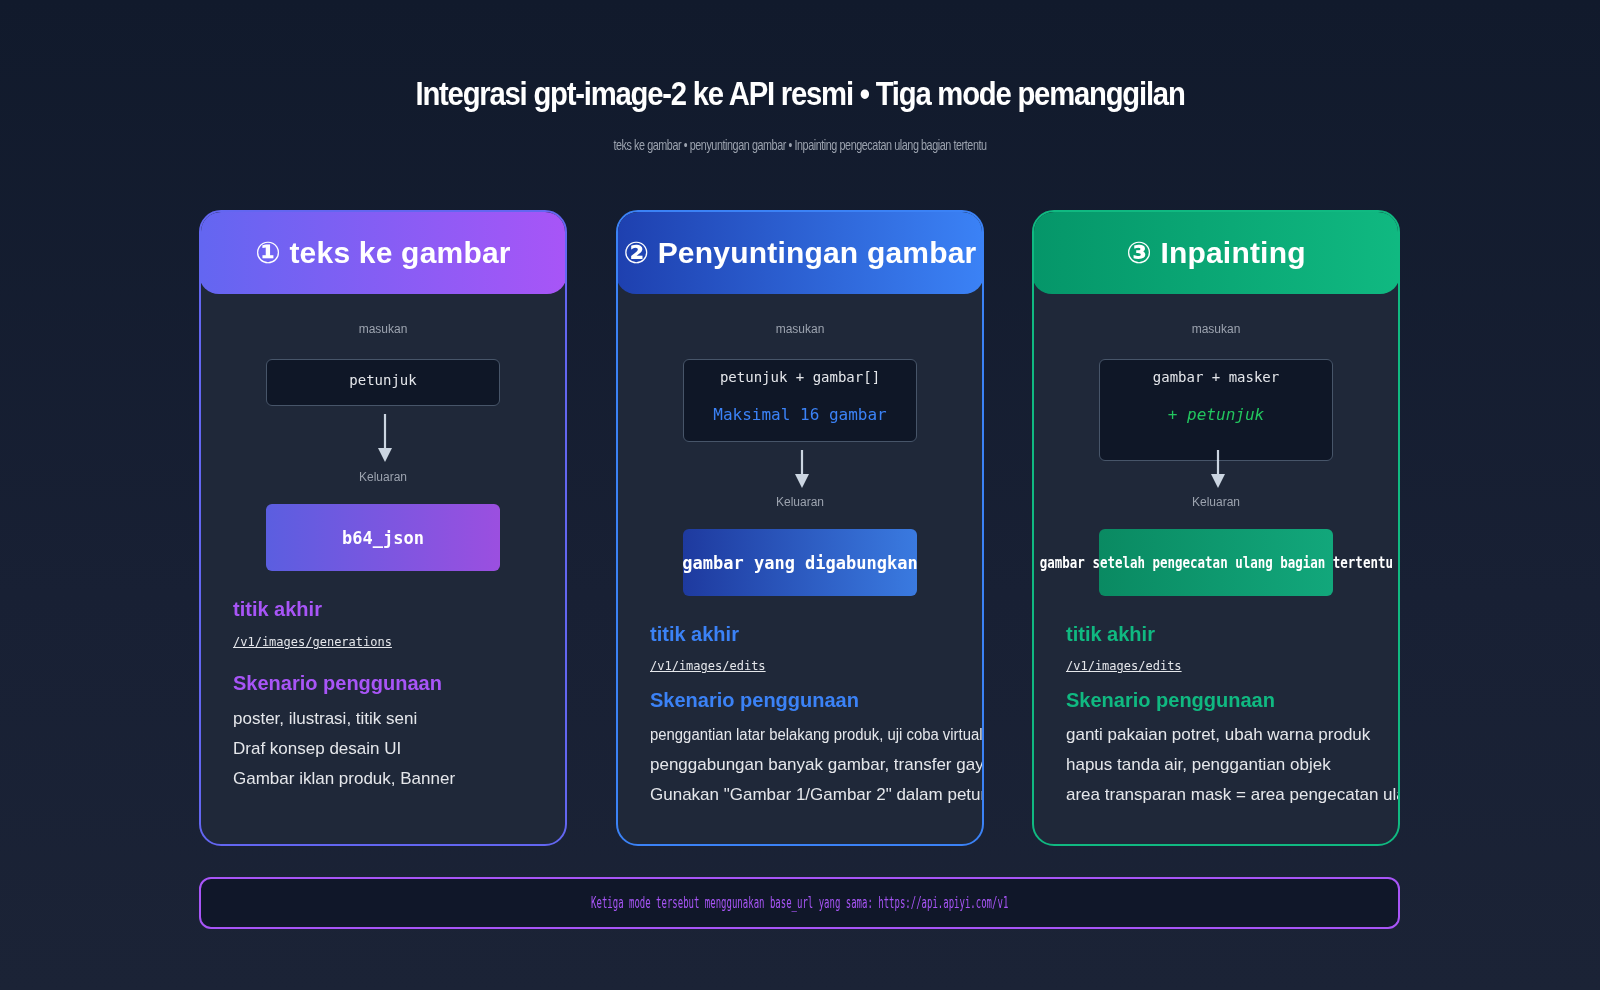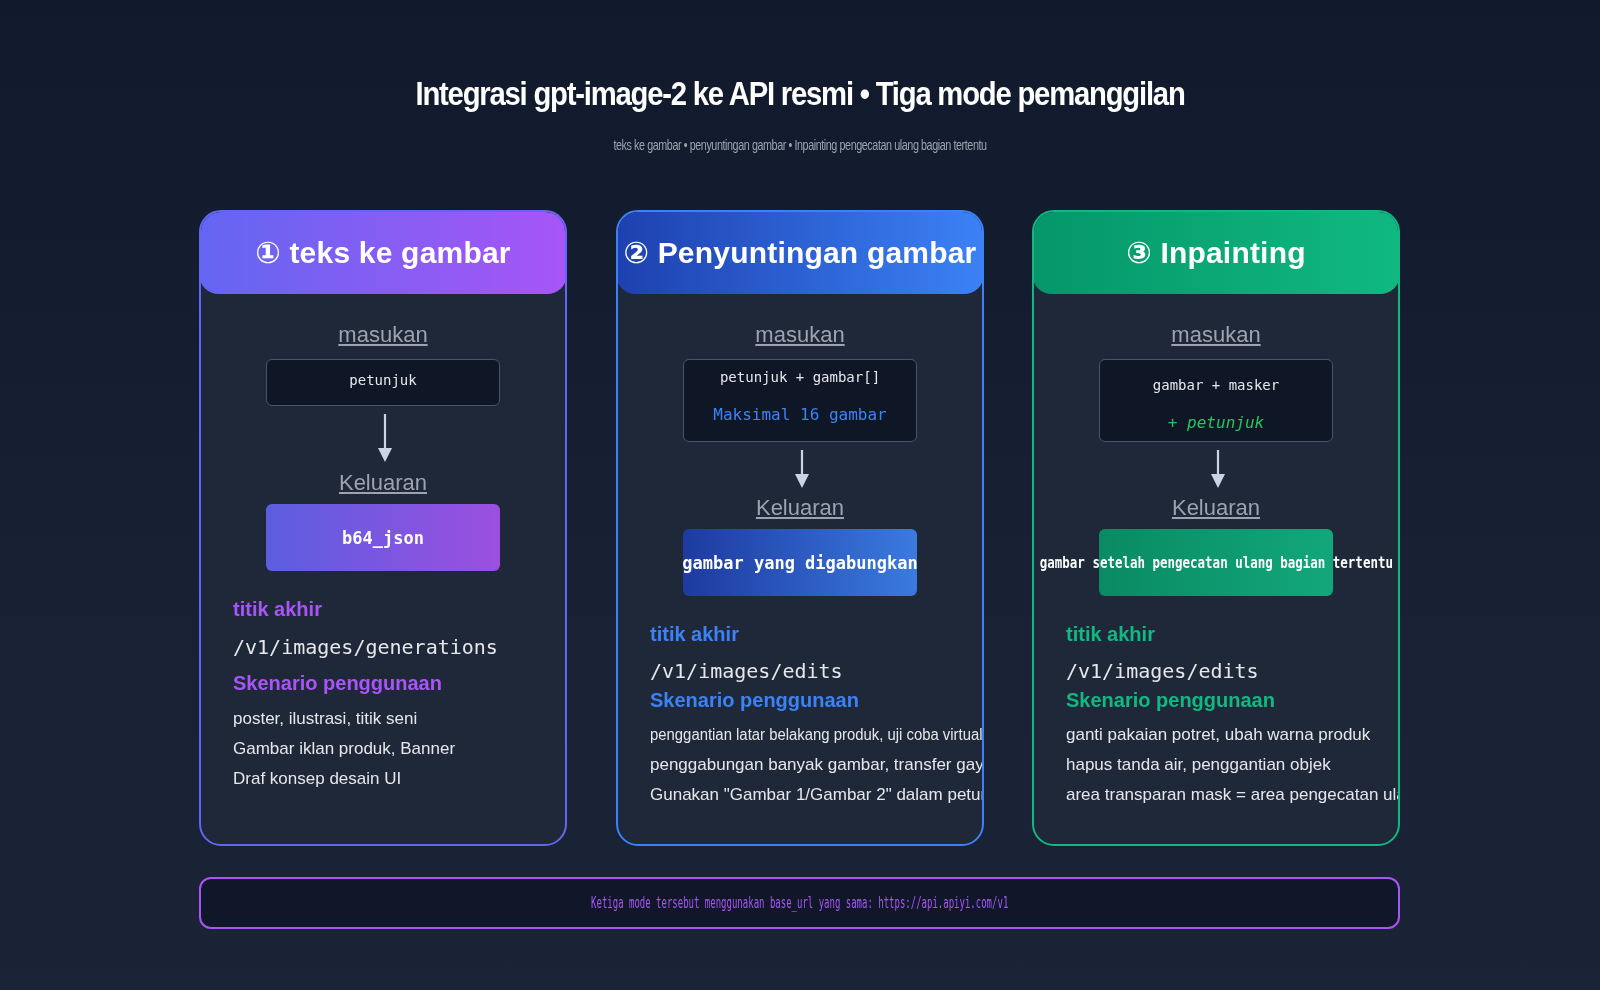--- a/index.html
+++ b/index.html
@@ -34,21 +34,21 @@
       height: 84px; border-radius: 20px 20px 20px 20px;
       display: flex; align-items: center; justify-content: center;
       font-size: 30px; font-weight: bold; color: #fff; margin: -2px -2px 0 -2px;
       white-space: nowrap; letter-spacing: 0.2px;
     }
     .c1 .card-head { background: linear-gradient(90deg, #6366f1, #a855f7); }
     .c2 .card-head { background: linear-gradient(90deg, #1e40af, #3b82f6); }
     .c3 .card-head { background: linear-gradient(90deg, #059669, #10b981); }
     .lbl {
       position: absolute; left: 0; width: 100%; text-align: center;
-      font-size: 22px; color: #9ca3af; text-decoration: underline;
+      font-size: 12px; color: #9ca3af;
     }
     .inbox {
       position: absolute; left: 65px; width: 234px;
       background: #0f1727; border: 1.5px solid #475569; border-radius: 6px;
       text-align: center; font-family: "DejaVu Sans Mono", monospace; color: #e5e7eb;
     }
     .inbox .l1 { font-size: 14px; }
     .inbox .l2 { font-size: 16px; margin-top: 20px; }
     .c2 .inbox .l2 { color: #3b82f6; }
     .c3 .inbox .l2 { color: #22c55e; font-style: italic; }
@@ -64,21 +64,21 @@
     .c3 .outbox { background: linear-gradient(90deg, #0a8a62, #12a77b); }
     .c3 .outbox span { font-size: 16px; transform: scaleX(0.78); display: inline-block; }
     .sec {
       position: absolute; left: 32px; right: 0; font-size: 20px; font-weight: bold;
     }
     .c1 .sec { color: #a855f7; }
     .c2 .sec { color: #3b82f6; }
     .c3 .sec { color: #10b981; }
     .ep {
       position: absolute; left: 32px; font-family: "DejaVu Sans Mono", monospace;
-      font-size: 20px; color: #e5e7eb;
+      font-size: 12px; color: #e5e7eb; text-decoration: underline;
     }
     .uses { position: absolute; left: 32px; right: -20px; font-size: 17px; color: #e5e7eb; }
     .uses div { height: 30px; line-height: 30px; white-space: nowrap; }
     .c2 .uses div.cond { transform: scaleX(0.93); transform-origin: left; display:block; }
     .footer {
       position: absolute; left: 199px; top: 877px; width: 1201px; height: 52px;
       border: 2px solid #a855f7; border-radius: 12px; background: #101729;
       display: flex; align-items: center; justify-content: center;
     }
     .footer span {
@@ -105,22 +105,22 @@
   </svg>
   <div class="lbl" style="top:258px">Keluaran</div>
   <div class="outbox" style="top:292px">
     <span>b64_json</span>
   </div>
   <div class="sec" style="top:386px">titik akhir</div>
   <div class="ep" style="top:423px">/v1/images/generations</div>
   <div class="sec" style="top:460px">Skenario penggunaan</div>
   <div class="uses" style="top:492px">
     <div>poster, ilustrasi, titik seni</div>
+    <div>Draf konsep desain UI</div>
     <div>Gambar iklan produk, Banner</div>
-    <div>Draf konsep desain UI</div>
   </div>
 </div>
 
 <div class="card c2">
   <div class="card-head">② Penyuntingan gambar</div>
   <div class="lbl" style="top:110px">masukan</div>
   <div class="inbox" style="top:147px;height:83px;padding-top:9px">
     <div class="l1">petunjuk + gambar[]</div>
     <div class="l2">Maksimal 16 gambar</div>
   </div>
@@ -138,21 +138,21 @@
   <div class="uses" style="top:508px">
     <div class="cond" style="font-size:16px">penggantian latar belakang produk, uji coba virtual</div>
     <div>penggabungan banyak gambar, transfer gaya</div>
     <div><span class="narrow">Gunakan "Gambar 1/Gambar 2" dalam petunjuk untuk merujuknya.</span></div>
   </div>
 </div>
 
 <div class="card c3">
   <div class="card-head">③ Inpainting</div>
   <div class="lbl" style="top:110px">masukan</div>
-  <div class="inbox" style="top:147px;height:83px;padding-top:17px">
+  <div class="inbox" style="top:147px;height:102px;padding-top:9px">
     <div class="l1">gambar + masker</div>
     <div class="l2">+ petunjuk</div>
   </div>
   <svg class="arrow" style="top:236px" height="42" viewBox="0 0 20 42">
     <line x1="10" y1="2" x2="10" y2="28" stroke="#cbd5e1" stroke-width="2.2"></line>
     <polygon points="3,26 17,26 10,40" fill="#cbd5e1"></polygon>
   </svg>
   <div class="lbl" style="top:283px">Keluaran</div>
   <div class="outbox" style="top:317px">
     <span>gambar setelah pengecatan ulang bagian tertentu</span>

